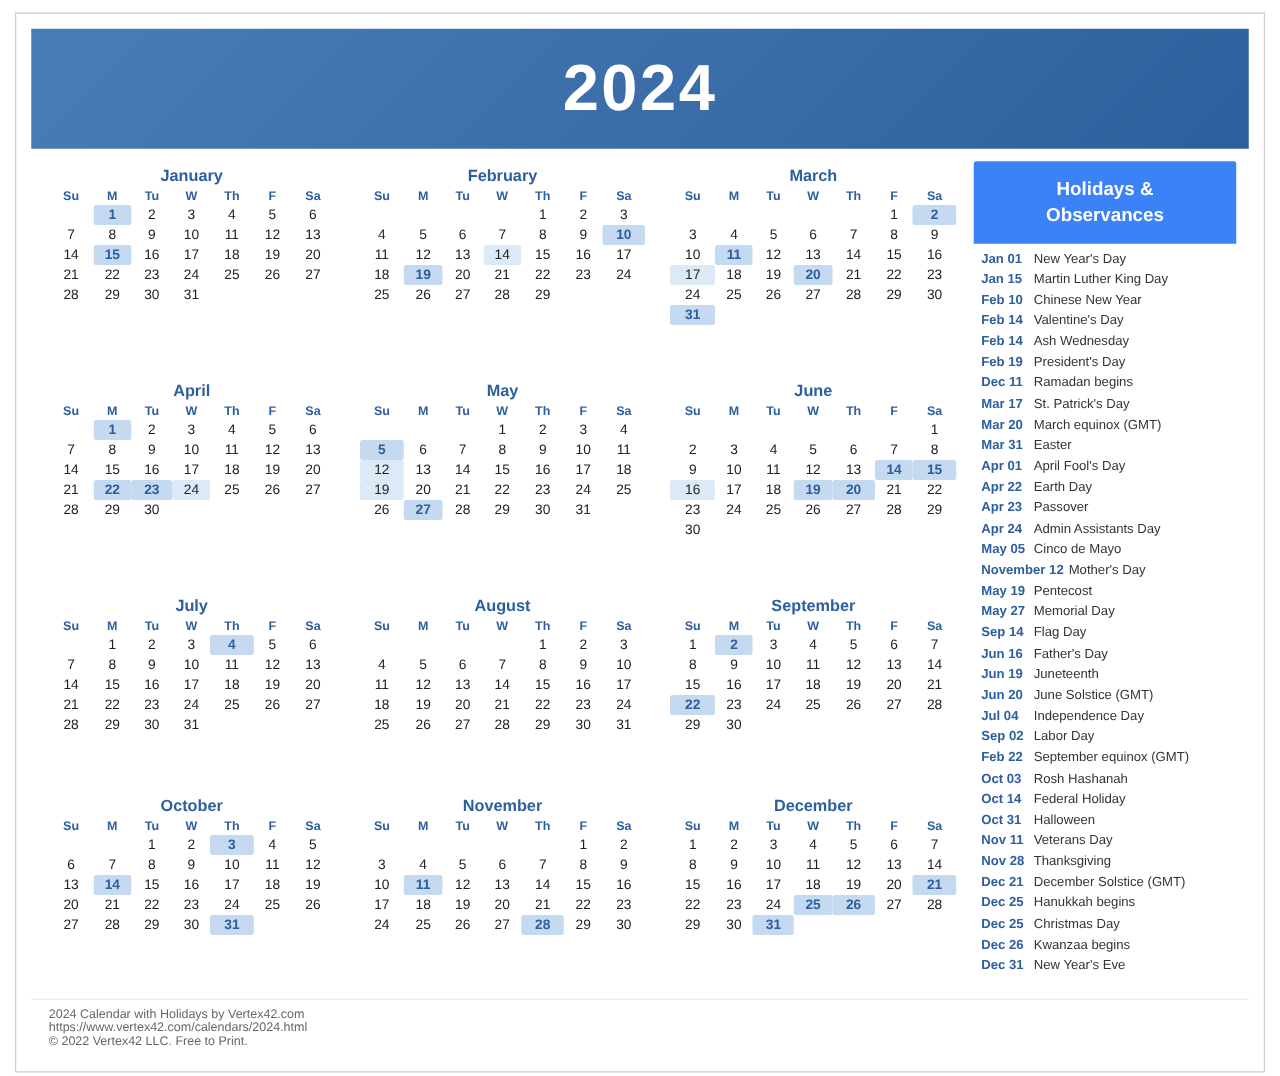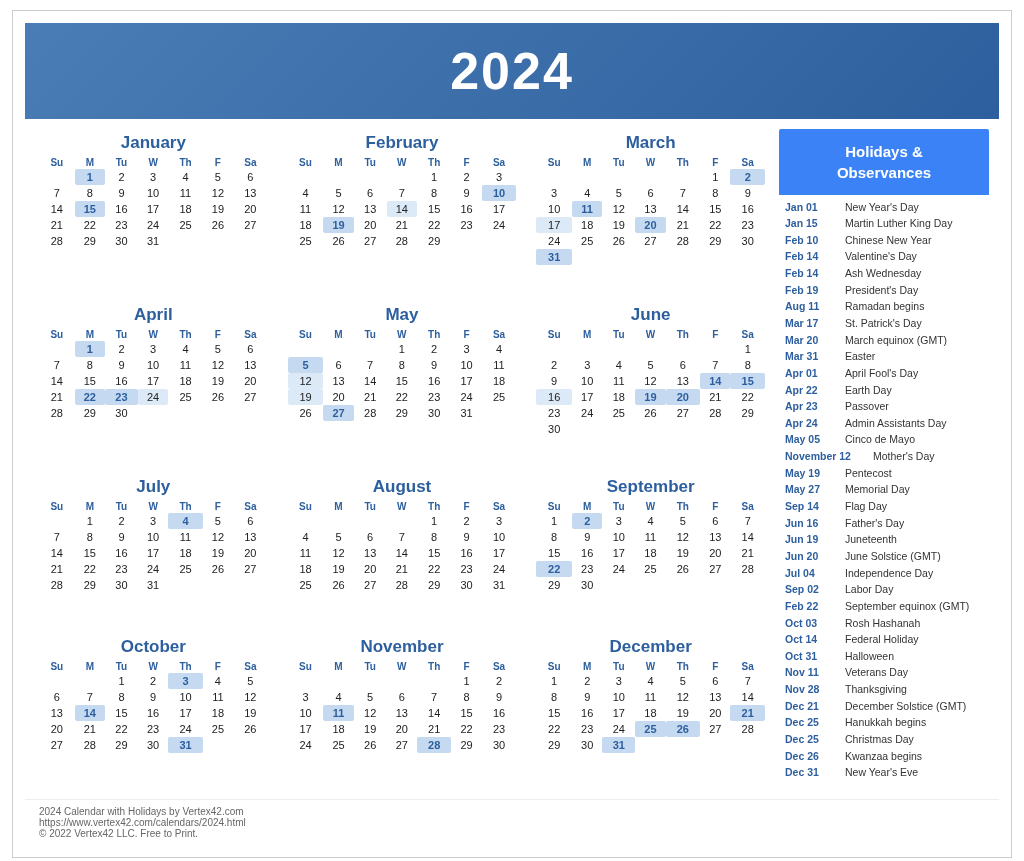--- a/index.html
+++ b/index.html
@@ -41,21 +41,21 @@
       grid-template-columns: repeat(3, 1fr);
       gap: 8px 12px;
     }
     .month {
       padding: 4px;
     }
     .month-title {
       text-align: center;
       color: #2d5f9e;
       font-weight: bold;
-      font-size: 17px;
+      font-size: 13px;
       margin-bottom: 3px;
     }
     .month table {
       width: 100%;
       border-collapse: collapse;
       font-size: 11px;
     }
     .month table thead th {
       color: #2d5f9e;
       text-align: center;
@@ -93,21 +93,21 @@
       font-weight: bold;
       border-radius: 2px 2px 0 0;
       line-height: 1.4;
     }
     .holiday-list {
       list-style: none;
       padding: 4px 6px;
     }
     .holiday-list li {
       display: flex;
-      gap: 22px;
+      gap: 4px;
       font-size: 10.5px;
       padding: 1.5px 0;
       line-height: 1.3;
     }
     .holiday-list li .hdate {
       color: #2d5f9e;
       font-weight: bold;
       min-width: 38px;
       font-size: 10.5px;
     }
@@ -1022,21 +1022,21 @@
           </li>
           <li>
             <span class="hdate">Feb 14</span>
             <span class="hname">Ash Wednesday</span>
           </li>
           <li>
             <span class="hdate">Feb 19</span>
             <span class="hname">President's Day</span>
           </li>
           <li>
-            <span class="hdate">Aug 11</span>
+            <span class="hdate">Dec 11</span>
             <span class="hname">Ramadan begins</span>
           </li>
           <li>
             <span class="hdate">Mar 17</span>
             <span class="hname">St. Patrick's Day</span>
           </li>
           <li>
             <span class="hdate">Mar 20</span>
             <span class="hname">March equinox (GMT)</span>
           </li>

